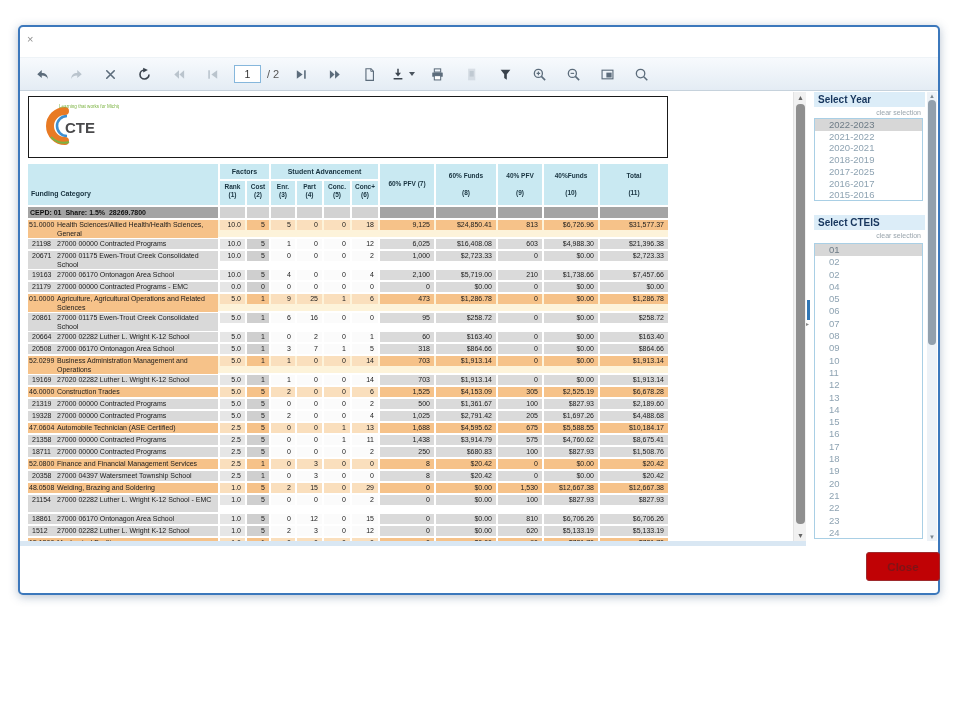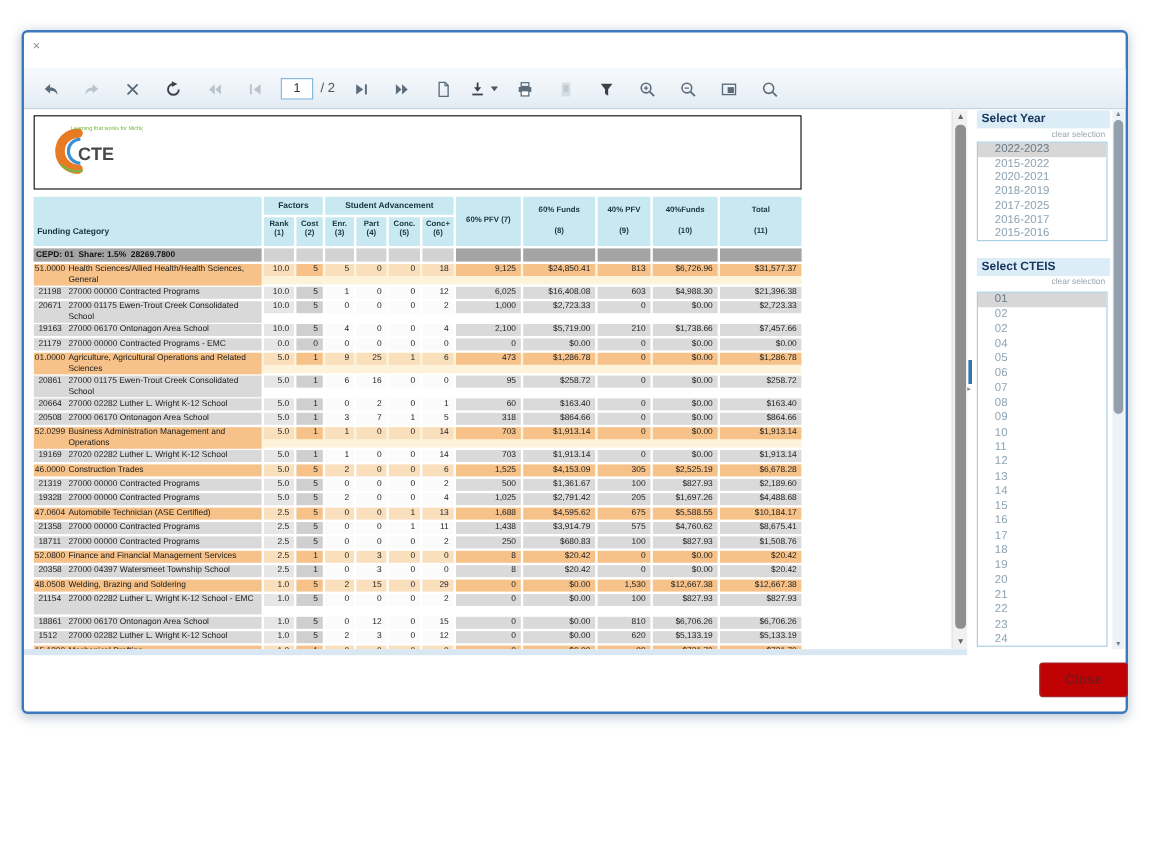--- a/index.html
+++ b/index.html
@@ -720,21 +720,21 @@
   <div class="splitter">
     <span class="bar"></span>
     <span class="sp-arr">▸</span>
   </div>
 
   <div class="sidebar">
     <div class="sb-title" id="year-title">Select Year</div>
     <span class="sb-clear" id="year-clear">clear selection</span>
     <div class="sb-list" id="year-list">
         <div class="sb-item selected">2022-2023</div>
-        <div class="sb-item">2015-2022</div>
+        <div class="sb-item">2021-2022</div>
         <div class="sb-item">2020-2021</div>
         <div class="sb-item">2018-2019</div>
         <div class="sb-item">2017-2025</div>
         <div class="sb-item">2016-2017</div>
         <div class="sb-item">2015-2016</div>
       </div>
 
     <div class="sb-title" id="cepd-title">Select CTEIS</div>
     <span class="sb-clear" id="cepd-clear">clear selection</span>
     <div class="sb-list" id="cepd-list">

